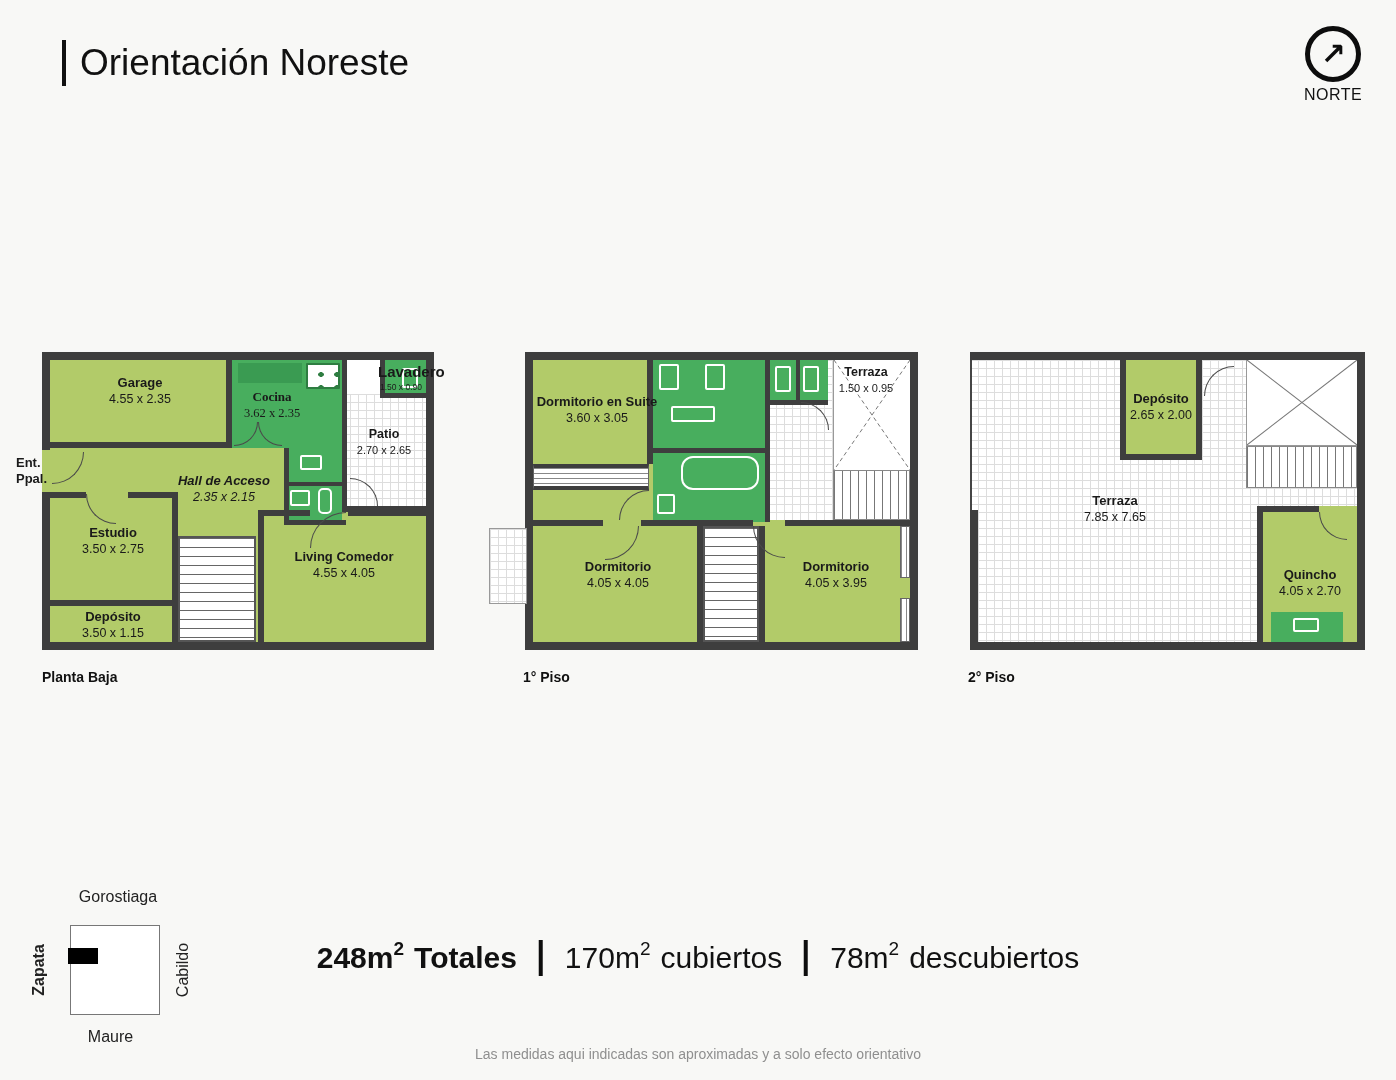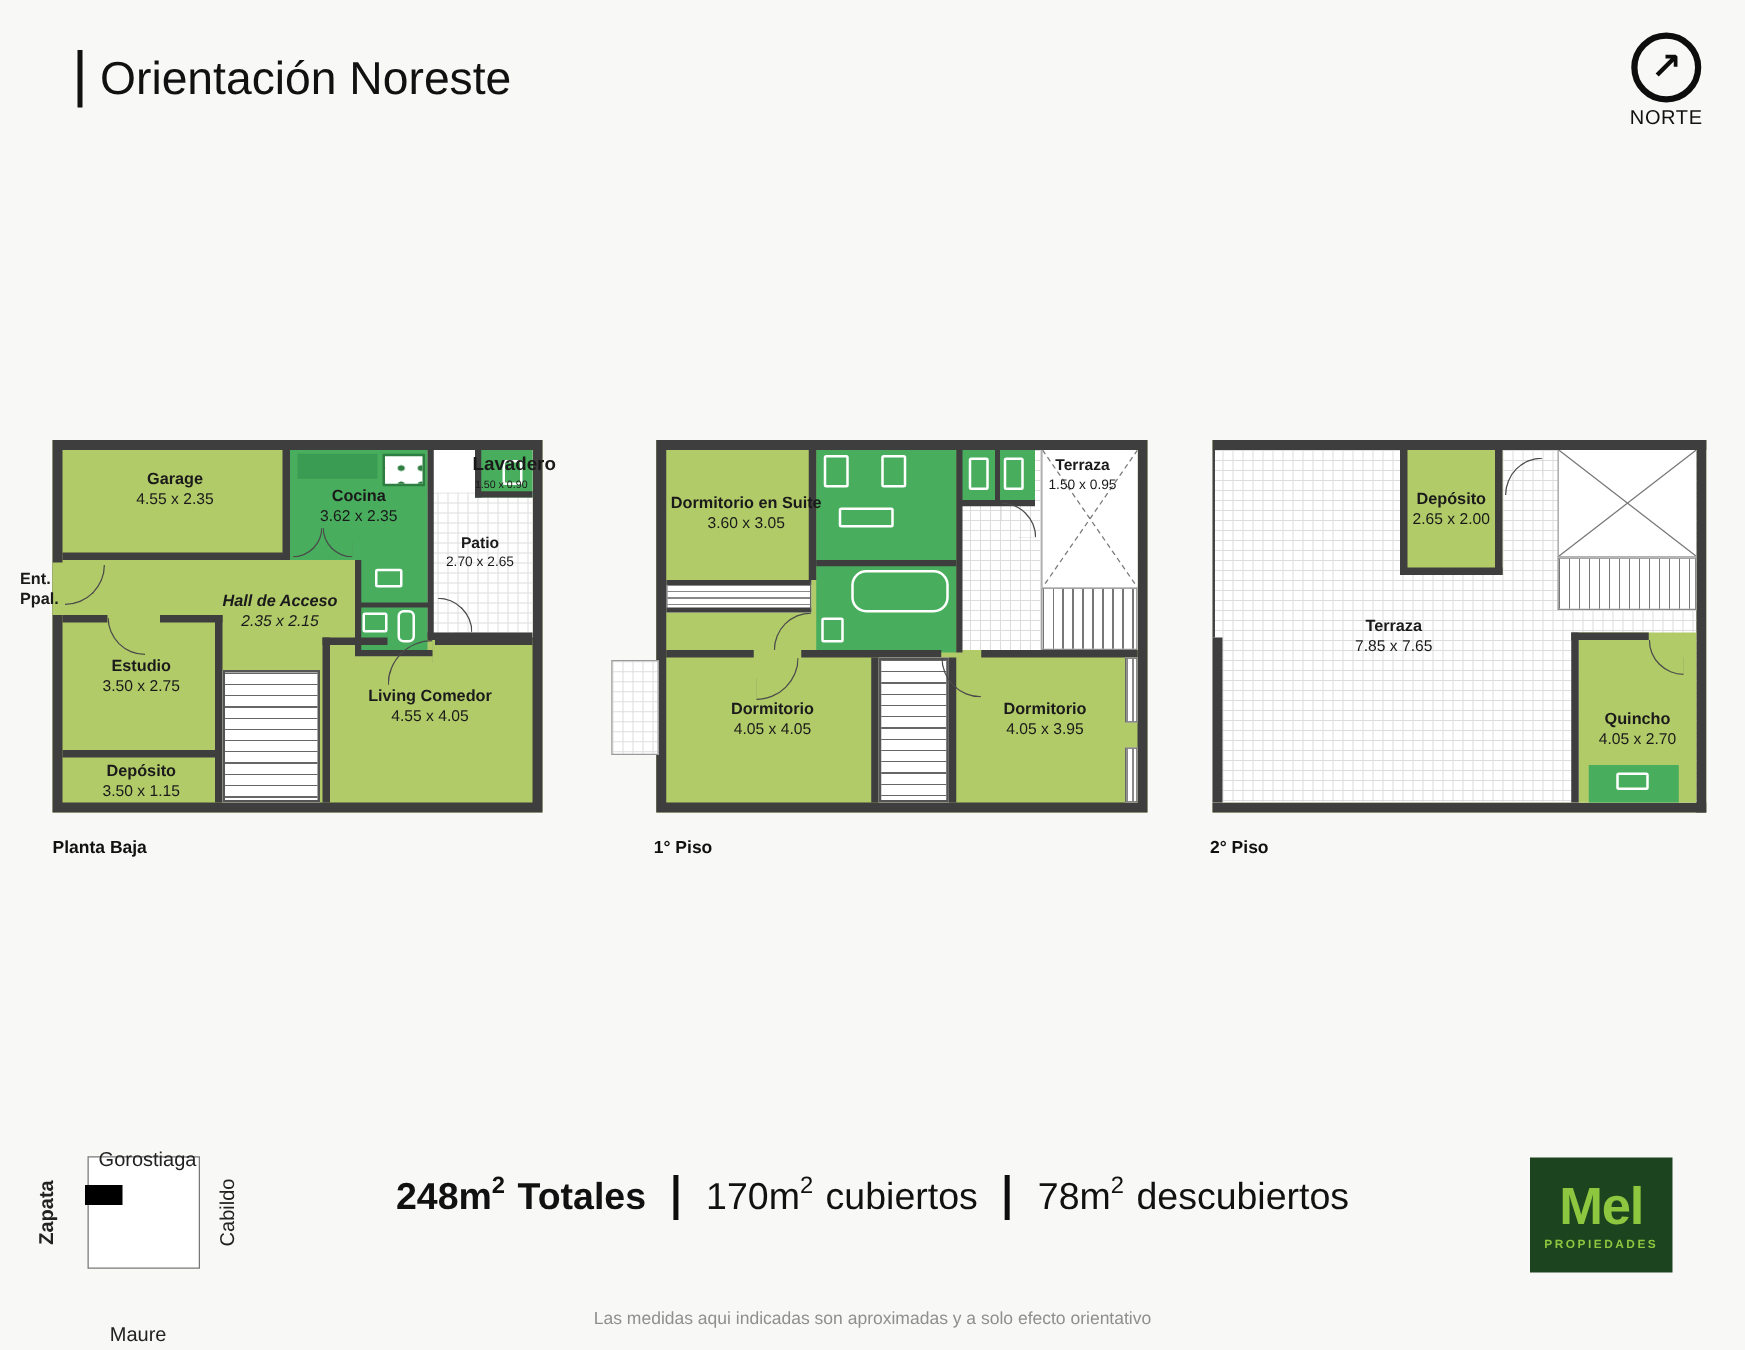--- a/index.html
+++ b/index.html
@@ -53,21 +53,21 @@
   .rlabel.med .dims{font-size:11px;}
   .fix{position:absolute;border:2px solid #fff;border-radius:2px;}
   .fixg{position:absolute;border:2px solid #2e7d41;border-radius:2px;background:#fff;}
   .floor-label{position:absolute;top:669px;font-size:14px;font-weight:bold;color:#111;}
   svg.xlines{position:absolute;left:0;top:0;width:100%;height:100%;}
 
   
   #map-square{position:absolute;left:70px;top:925px;width:90px;height:90px;
     border:1.5px solid #777;background:#fff;}
   #map-marker{position:absolute;left:68px;top:948px;width:30px;height:16px;background:#000;}
-  .map-lab{position:absolute;font-size:16px;color:#222;text-align:center;margin-top:32px;}
+  .map-lab{position:absolute;font-size:16px;color:#222;text-align:center;}
   .map-vert{position:absolute;width:22px;height:90px;top:925px;display:flex;
     align-items:center;justify-content:center;}
   .map-vert span{transform:rotate(-90deg);white-space:nowrap;font-size:16px;color:#222;display:block;}
 
   
   #totals{position:absolute;left:50%;top:940px;transform:translateX(-50%);
     display:flex;align-items:center;white-space:nowrap;}
   #totals .seg{font-size:30px;display:flex;align-items:flex-start;}
   #totals .bold{font-weight:bold;}
   #totals sup{font-size:19px;line-height:1;margin-top:-2px;}
@@ -143,21 +143,21 @@
     <div class="arc" style="left:184px;top:62px;width:24px;height:24px;border-left:none;border-top:none;border-radius:0 0 100% 0;"></div>
     <div class="arc" style="left:208px;top:62px;width:24px;height:24px;border-right:none;border-top:none;border-radius:0 0 0 100%;"></div>
     <div class="arc" style="left:260px;top:152px;width:36px;height:36px;border-right:none;border-bottom:none;border-radius:100% 0 0 0;"></div>
     <div class="arc" style="left:300px;top:118px;width:28px;height:28px;border-left:none;border-bottom:none;border-radius:0 100% 0 0;"></div>
     <div class="arc" style="left:36px;top:134px;width:30px;height:30px;border-right:none;border-top:none;border-radius:0 0 0 100%;"></div>
 
     <div class="rlabel" style="left:10px;top:14px;width:160px;">
       <span class="rname">Garage</span>
       <span class="dims">4.55 x 2.35</span>
     </div>
-    <div class="rlabel" style="left:182px;top:28px;width:110px;">
+    <div class="rlabel" style="left:167px;top:28px;width:110px;font-family:Liberation Serif, serif;">
       <span class="rname">Cocina</span>
       <span class="dims">3.62 x 2.35</span>
     </div>
     <div class="rlabel small" style="left:328px;top:2px;width:46px;">
       <span class="rname">Lavadero</span>
       <span class="dims">1.50 x 0.90</span>
     </div>
     <div class="rlabel med" style="left:292px;top:66px;width:84px;">
       <span class="rname">Patio</span>
       <span class="dims">2.70 x 2.65</span>
@@ -312,19 +312,15 @@
       <span class="lab">cubiertos</span>
     </span>
     <span class="bar"></span>
     <span class="seg">
       <span>78m</span>
         <sup>2</sup>
       <span class="lab">descubiertos</span>
     </span>
   </div>
 
-  <div id="logo">
-    <div class="brand">Mel</div>
-    <div class="sub">PROPIEDADES</div>
-  </div>
 
   <div id="disclaimer">Las medidas aqui indicadas son aproximadas y a solo efecto orientativo</div>
 </div>
 
 </body></html>

